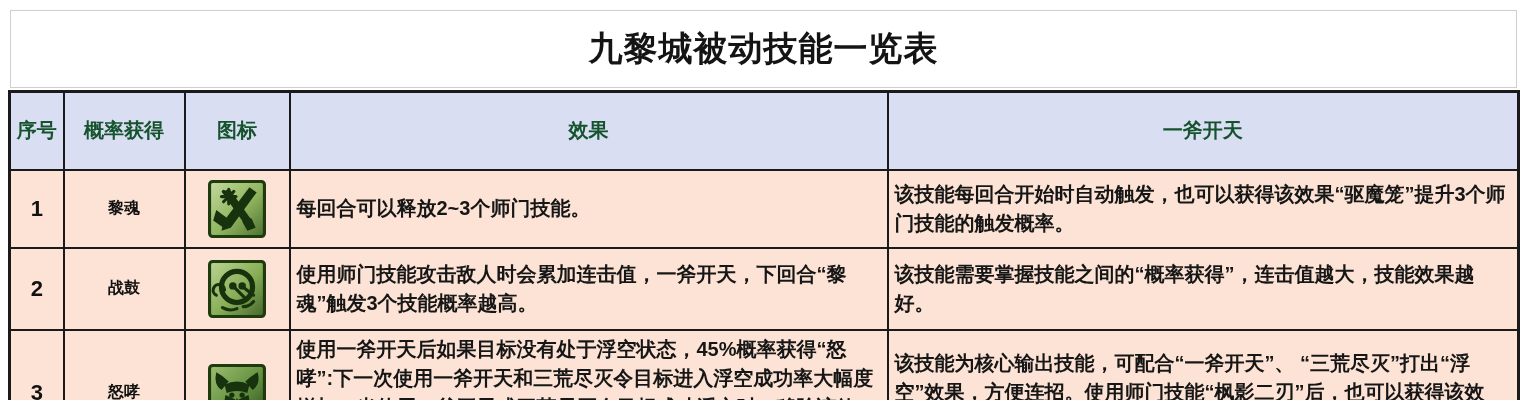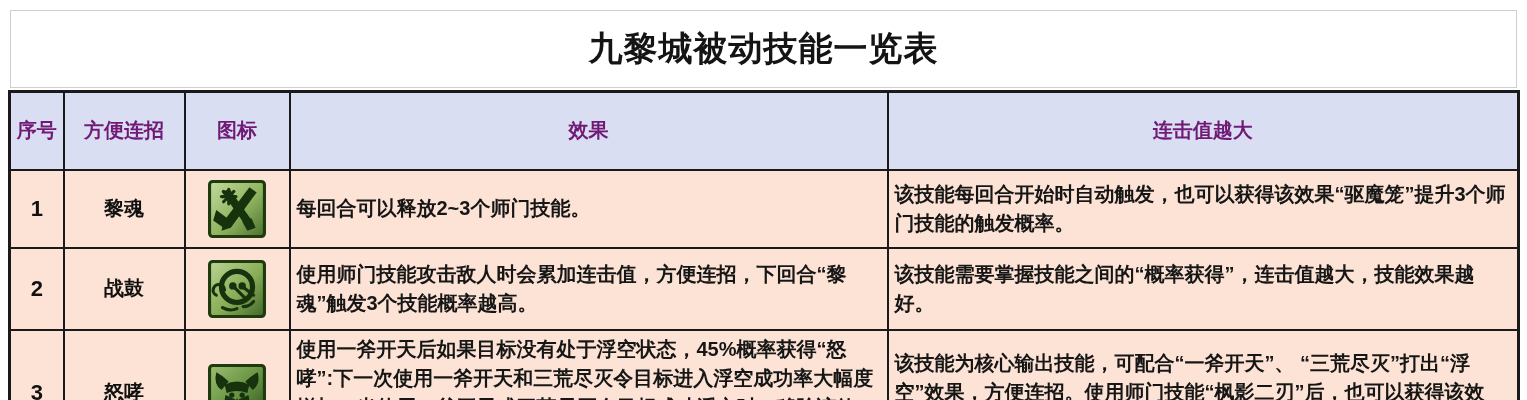--- a/index.html
+++ b/index.html
@@ -24,26 +24,26 @@
     border-collapse: collapse; table-layout: fixed;
     border: 3px solid #1a1a1a;
   }
   table.skills th, table.skills td {
     border: 2px solid #1a1a1a;
     font-weight: 700;
     vertical-align: middle;
   }
   table.skills th {
     background: #dadef2;
-    font-size: 20px; text-align: center; color: #701a75;
+    font-size: 20px; text-align: center; color: #14532d;
   }
   table.skills td { background: #fce3d5; }
 
   td.c-num  { text-align: center; font-size: 22px; }
-  td.c-name { text-align: center; font-size: 20px; }
+  td.c-name { text-align: center; font-size: 16px; }
   td.c-icon { text-align: center; }
   td.c-text { text-align: left; font-size: 20px; line-height: 29px; padding: 4px 8px 4px 6px; color: #161616; }
 
   tr.hdr   { height: 78px; }
   tr.row-1 { height: 78px; }
   tr.row-2 { height: 82px; }
   tr.row-3 { height: 112px; }
 
   .skill-icon { display: block; margin: 0 auto; width: 58px; height: 58px; }
 </style>
@@ -60,24 +60,24 @@
     <colgroup>
       <col style="width:54px">
         <col style="width:121px">
         <col style="width:105px">
       <col style="width:598px">
         <col style="width:631px">
     </colgroup>
     <thead>
       <tr class="hdr">
         <th>序号</th>
-        <th>方便连招</th>
+        <th>概率获得</th>
         <th>图标</th>
         <th>效果</th>
-        <th>连击值越大</th>
+        <th>一斧开天</th>
       </tr>
     </thead>
     <tbody>
 
       <tr class="row-1">
         <td class="c-num">1</td>
         <td class="c-name">黎魂</td>
         <td class="c-icon">
           <svg class="skill-icon" viewBox="0 0 56 56" aria-label="crossed-weapons-skill-icon">
             <defs>
@@ -124,21 +124,21 @@
             <circle cx="33" cy="25" r="3.6" fill="#17330e"></circle>
             <g stroke="#17330e" stroke-width="3" stroke-linecap="round" fill="none">
               <line x1="26" y1="27" x2="36" y2="37"></line>
               <line x1="35" y1="27" x2="44" y2="34"></line>
               <path d="M8 34 a5.5 5.5 0 1 1 8 -5"></path>
               <path d="M14 46 q7 4 14 1"></path>
               <path d="M34 45 q6 0 10 -5"></path>
             </g>
           </svg>
         </td>
-        <td class="c-text">使用师门技能攻击敌人时会累加连击值，方便连招，下回合“黎魂”触发3个技能概率越高。</td>
+        <td class="c-text">使用师门技能攻击敌人时会累加连击值，一斧开天，下回合“黎魂”触发3个技能概率越高。</td>
         <td class="c-text">该技能需要掌握技能之间的“概率获得”，连击值越大，技能效果越好。</td>
       </tr>
 
       <tr class="row-3">
         <td class="c-num">3</td>
         <td class="c-name">怒哮</td>
         <td class="c-icon">
           <svg class="skill-icon" viewBox="0 0 56 56" aria-label="beast-face-skill-icon">
             <defs>
               <linearGradient id="gbg3" x1="0" y1="0" x2="1" y2="1">

